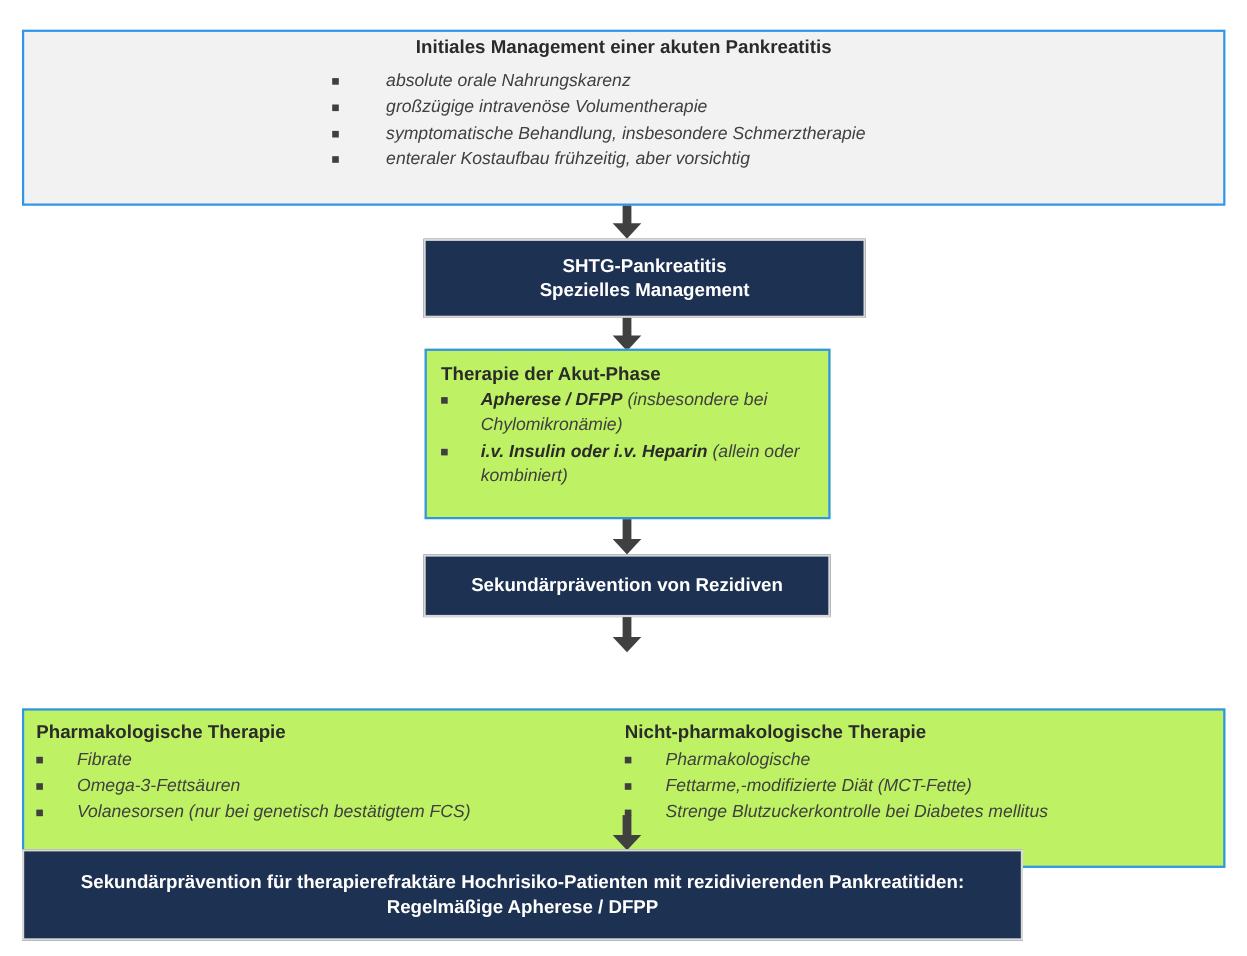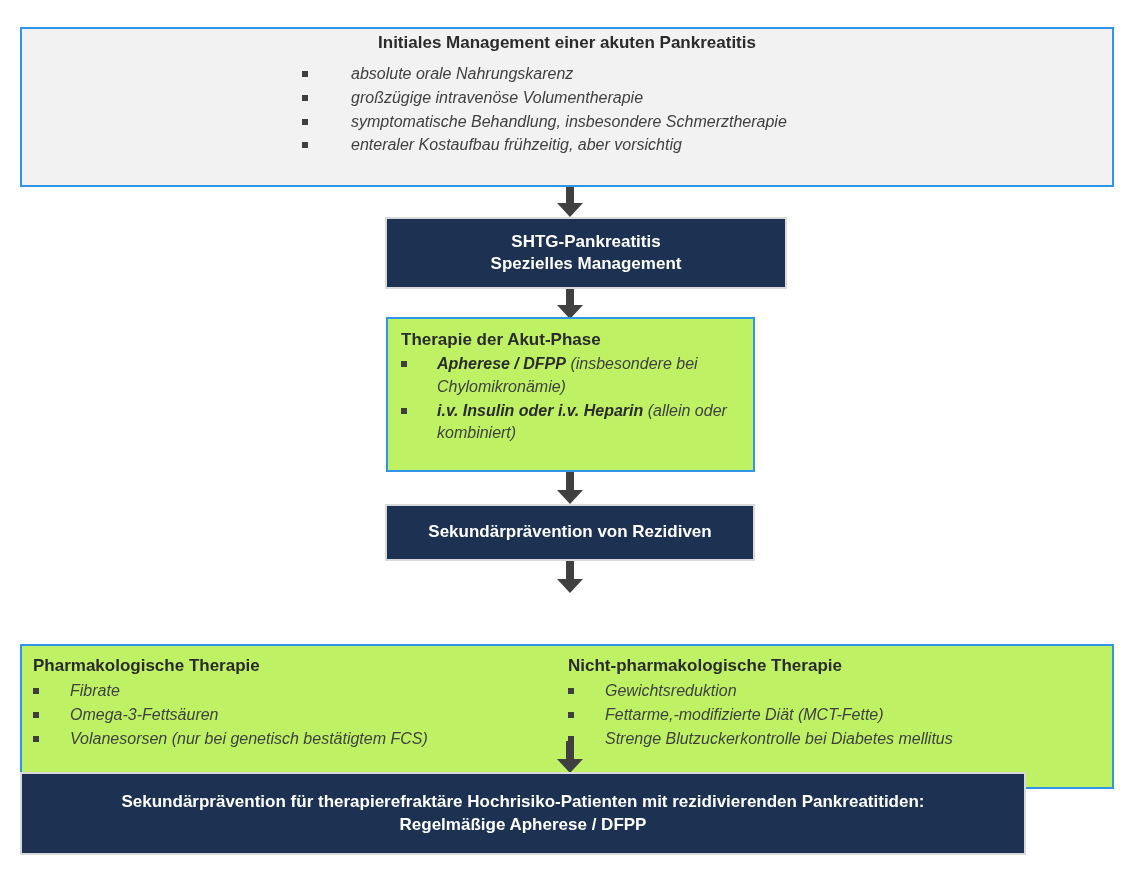--- a/index.html
+++ b/index.html
@@ -200,39 +200,39 @@
           <span class="li-text it" style="padding-left:37px;">Volanesorsen (nur bei genetisch bestätigtem FCS)</span>
         </li>
       </ul>
     </div>
 
     <div style="position:absolute; left:546px; top:9px; width:540px;">
       <div class="box-title">Nicht-pharmakologische Therapie</div>
       <ul class="bullets" style="margin-top:4px;">
         <li>
           <span class="bullet-sq"></span>
-          <span class="li-text" style="padding-left:37px;">Gewichtsreduktion</span>
+          <span class="li-text" style="padding-left:37px;">Pharmakologische</span>
         </li>
         <li>
           <span class="bullet-sq"></span>
           <span class="li-text" style="padding-left:37px;">Fettarme,-modifizierte Diät (MCT-Fette)</span>
         </li>
         <li>
           <span class="bullet-sq"></span>
           <span class="li-text" style="padding-left:37px;">Strenge Blutzuckerkontrolle bei Diabetes mellitus</span>
         </li>
       </ul>
     </div>
   </div>
 
   <div class="arrow" style="left:557px; top:741px; height:32px;">
     <div class="stem" style="height:20px;"></div>
     <div class="head" style="top:18px;"></div>
   </div>
 
-  <div class="box box-navy" style="left:20px; top:772px; width:1006px; height:83px; display:flex; align-items:center; justify-content:center;">
+  <div class="box box-navy" style="left:20px; top:772px; width:910px; height:83px; display:flex; align-items:center; justify-content:center;">
     <div class="navy-text" style="font-size:17px; padding:0 20px;">
       <div>Sekundärprävention für therapierefraktäre Hochrisiko-Patienten mit rezidivierenden Pankreatitiden:</div>
       <div>Regelmäßige Apherese / DFPP</div>
     </div>
   </div>
 
 </div>
 
 </body></html>

